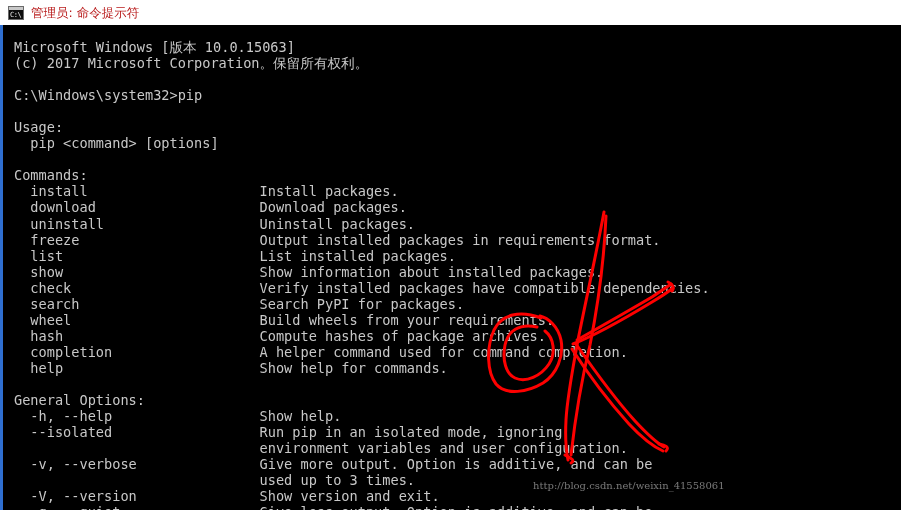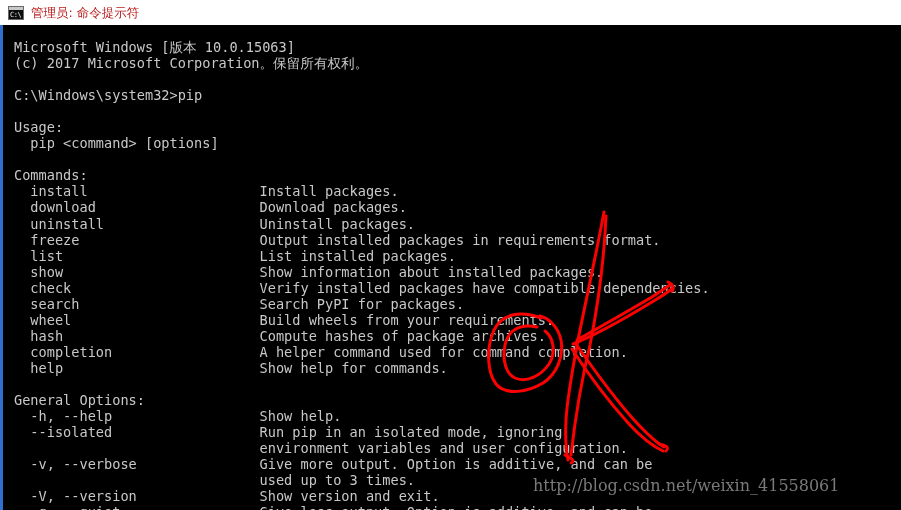--- a/index.html
+++ b/index.html
@@ -83,21 +83,21 @@
     white-space:pre;
     position:relative;
     top:0px;
     left:0px;
   }
   
   .watermark{
     position:absolute;
     left:533px;top:477px;
     font-family:"DejaVu Serif","Liberation Serif",serif;
-    font-size:16px;
+    font-size:10px;
     line-height:18px;
     color:#7a7a7a;
     white-space:nowrap;
     letter-spacing:0px;
     pointer-events:none;
   }
   
   .annot{
     position:absolute;left:0;top:0;
     width:901px;height:510px;

